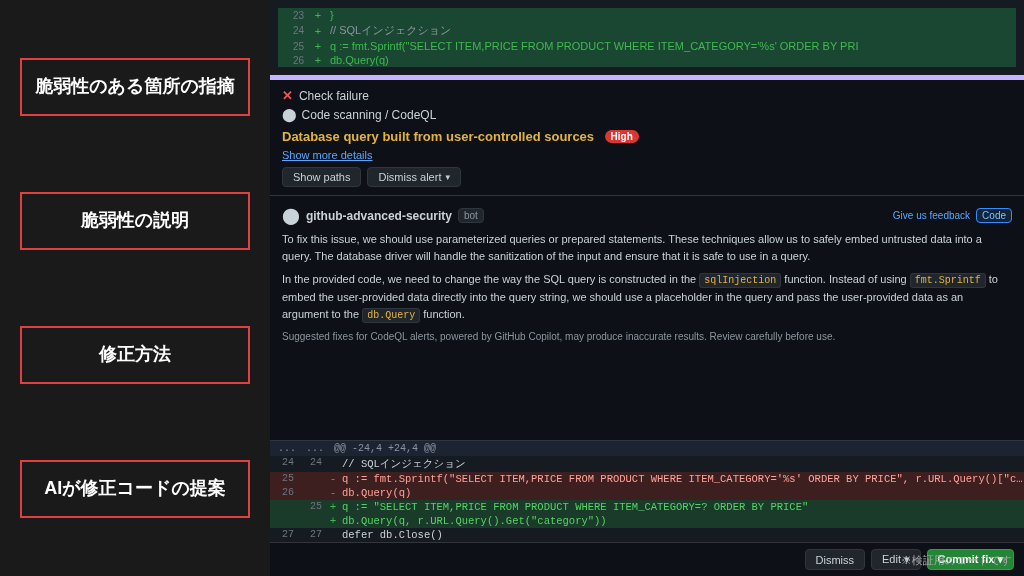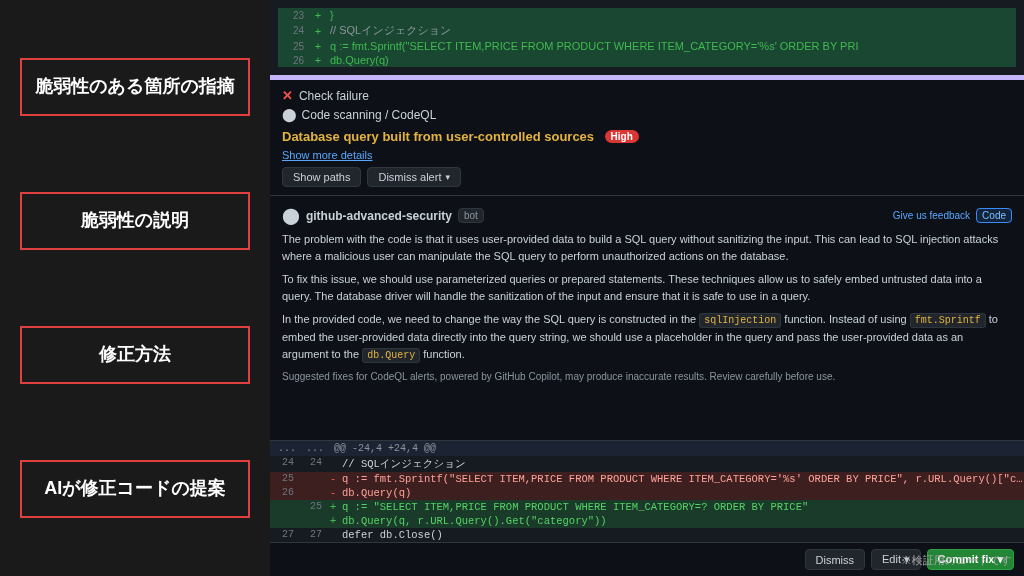--- a/index.html
+++ b/index.html
@@ -364,21 +364,20 @@
         <span class="github-octocat" style="font-size:16px;">⬤</span>
         <span class="bot-name">github-advanced-security</span>
         <span class="bot-badge">bot</span>
       </div>
       <div style="display:flex;align-items:center;gap:6px;">
         <span class="feedback-link">Give us feedback</span>
         <span class="beta-badge">Code</span>
       </div>
     </div>
     <div class="bot-body">
-      <p>The problem with the code is that it uses user-provided data to build a SQL query without sanitizing the input. This can lead to SQL injection attacks where a malicious user can manipulate the SQL query to perform unauthorized actions on the database.</p>
       <p>To fix this issue, we should use parameterized queries or prepared statements. These techniques allow us to safely embed untrusted data into a query. The database driver will handle the sanitization of the input and ensure that it is safe to use in a query.</p>
       <p>
         <span>In the provided code, we need to change the way the SQL query is constructed in the</span>
         <span class="inline-code">sqlInjection</span>
         <span>function. Instead of using</span>
         <span class="inline-code">fmt.Sprintf</span>
         <span>to embed the user-provided data directly into the query string, we should use a placeholder in the query and pass the user-provided data as an argument to the</span>
         <span class="inline-code">db.Query</span>
         <span>function.</span>
       </p>

